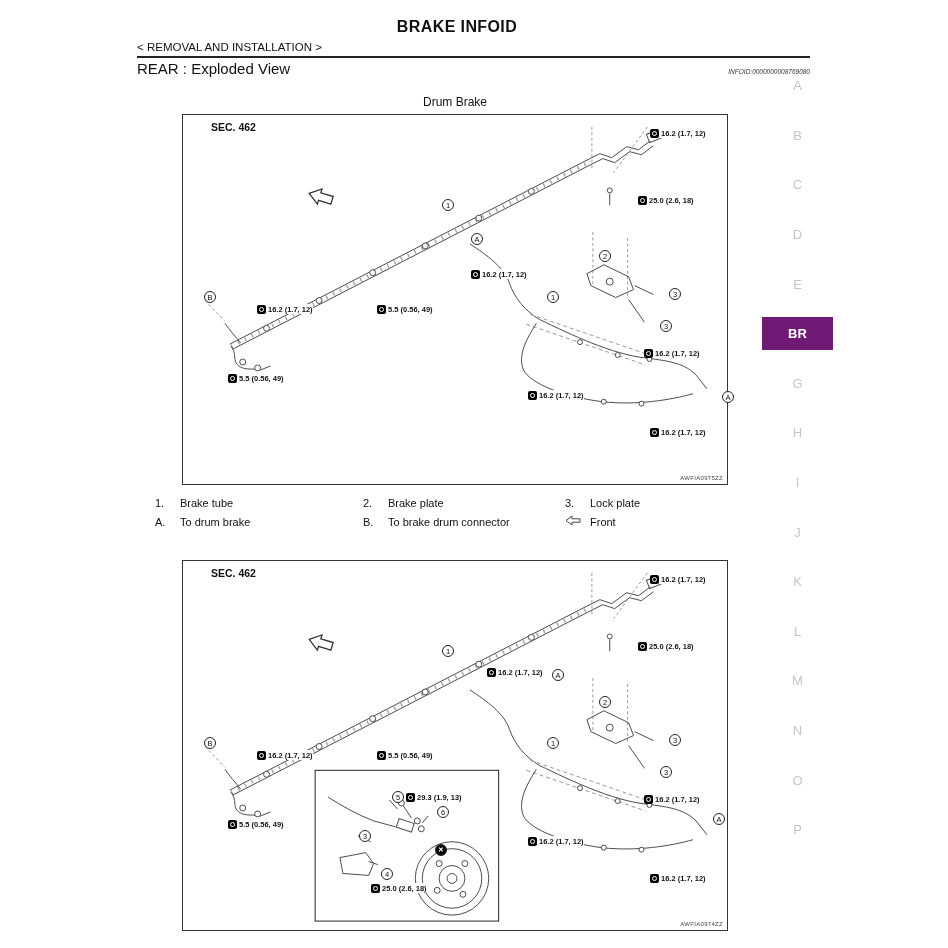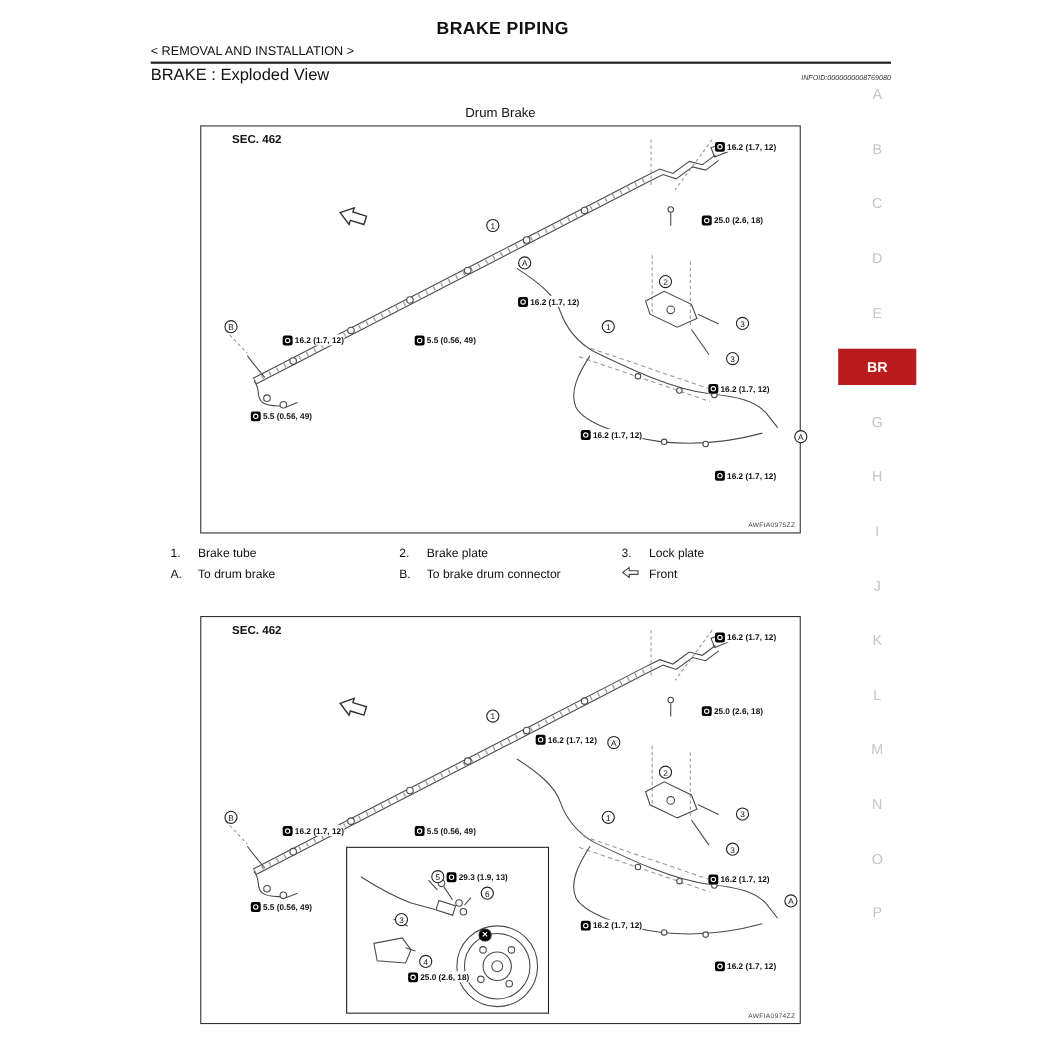--- a/index.html
+++ b/index.html
@@ -62,45 +62,45 @@
   .legend-cell.c0 { margin-left:18px; width:208px; }
   .legend-cell.c1 { width:202px; }
   .legend-cell.c2 { flex:1; }
   .legend-cell .k { width:25px; flex:0 0 25px; }
 </style>
 </head>
 <body>
 
 <div class="page">
 
-  <div class="hdr-title">BRAKE PIPING</div>
+  <div class="hdr-title">BRAKE INFOID</div>
   <div class="breadcrumb-row">&lt; REMOVAL AND INSTALLATION &gt;</div>
   <div class="section-row">
-    <span class="section-title">BRAKE : Exploded View</span>
+    <span class="section-title">REAR : Exploded View</span>
     <span class="infoid">INFOID:0000000008769080</span>
   </div>
 
   <nav class="side-index">
       <div class="side-row">
         <span style="color: rgb(197, 197, 197);">A</span>
       </div>
       <div class="side-row">
         <span style="color: rgb(197, 197, 197);">B</span>
       </div>
       <div class="side-row">
         <span style="color: rgb(197, 197, 197);">C</span>
       </div>
       <div class="side-row">
         <span style="color: rgb(197, 197, 197);">D</span>
       </div>
       <div class="side-row">
         <span style="color: rgb(197, 197, 197);">E</span>
       </div>
       <div class="side-row">
-        <span class="side-active" style="background: #b91c1c;">BR</span>
+        <span class="side-active" style="background: #701a75;">BR</span>
       </div>
       <div class="side-row">
         <span style="color: rgb(197, 197, 197);">G</span>
       </div>
       <div class="side-row">
         <span style="color: rgb(197, 197, 197);">H</span>
       </div>
       <div class="side-row">
         <span style="color: rgb(197, 197, 197);">I</span>
       </div>

